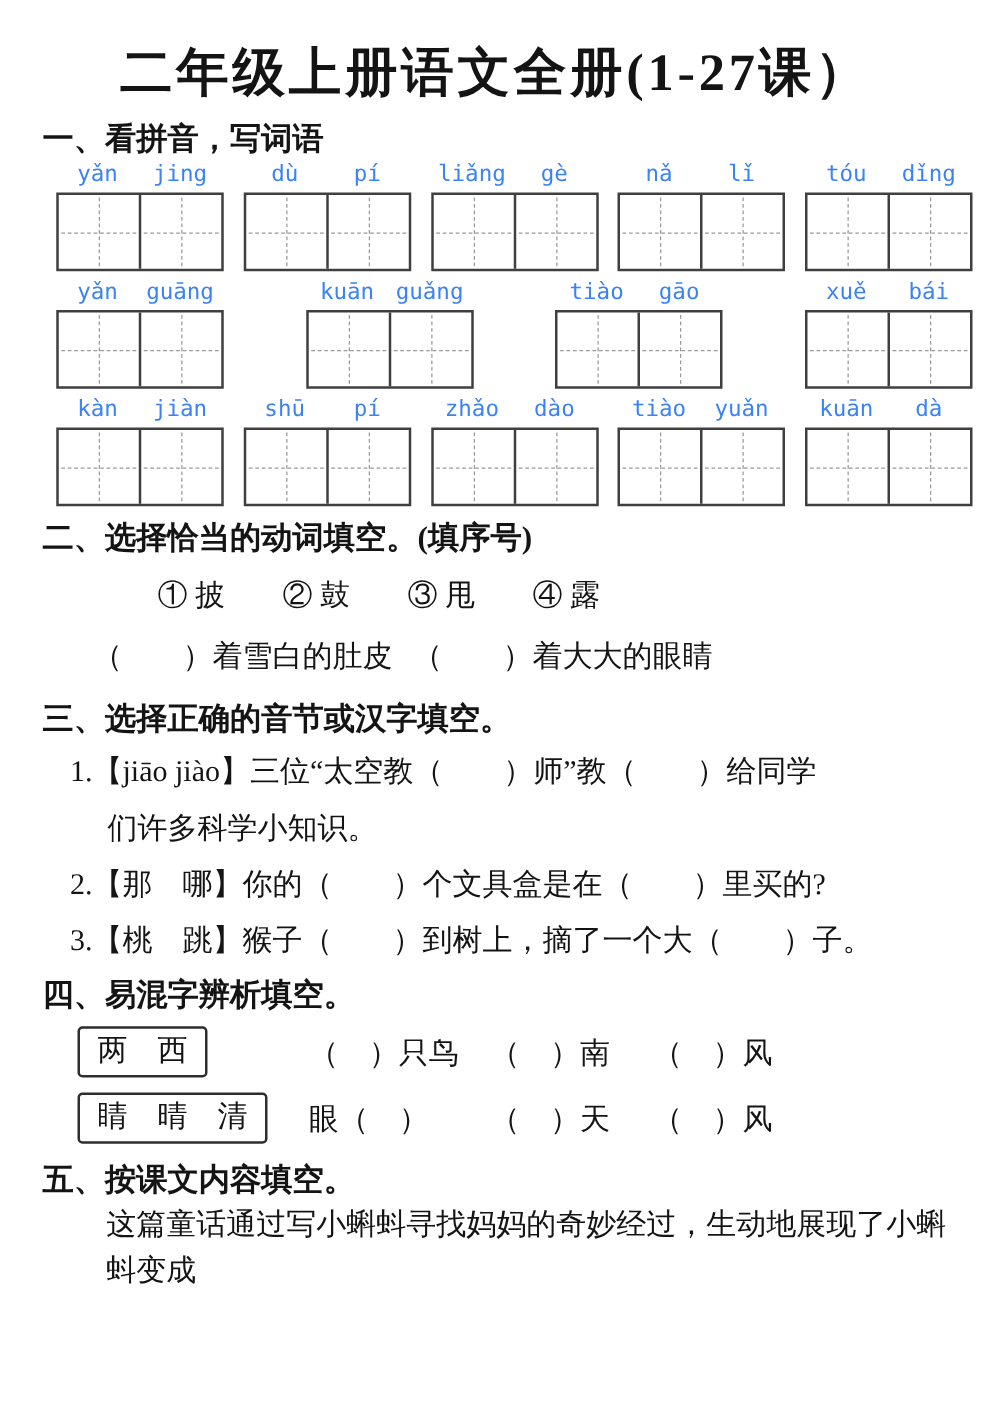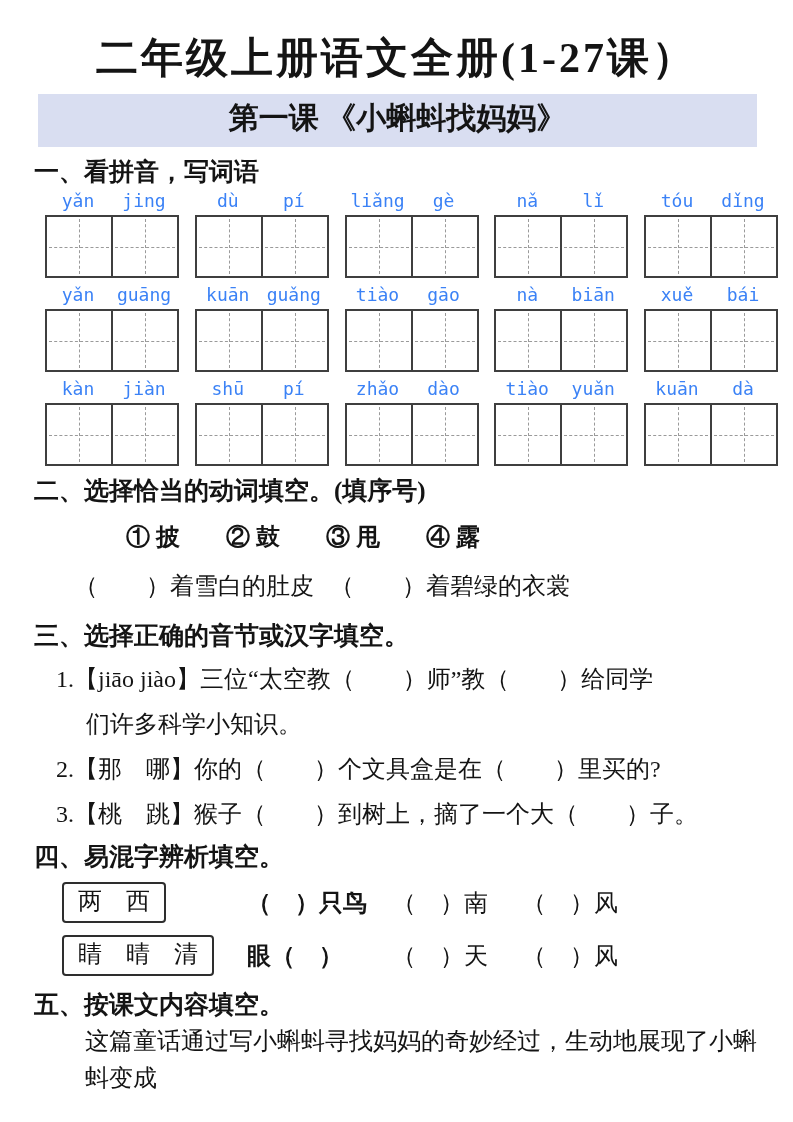--- a/index.html
+++ b/index.html
@@ -35,53 +35,50 @@
   .pcell::before {
     content:""; position:absolute; left:50%; top:2px; bottom:2px;
     border-left:1px dashed #9a9a9a;
   }
   .pcell::after {
     content:""; position:absolute; top:50%; left:2px; right:2px;
     border-top:1px dashed #9a9a9a;
   }
 
   
-  .verb-options { display:flex; gap:46px; font-size:24px; margin:14px 0 8px 126px;font-weight:bold; }
+  .verb-options { display:flex; gap:46px; font-size:24px; margin:14px 0 8px 126px; }
   .verb-line { display:flex; font-size:24px; margin:17px 11px 17px 74px; }
   .verb-line .vfirst { width:256px; }
 
   
   .choice-item { font-size:24px; margin:9px 0 0 56px; line-height:36px; }
   .choice-cont { margin-left:86px; }
 
   
   .mix-row { display:flex; align-items:center; font-size:24px; margin:9px 0 12px 62px; }
   .mix-boxwrap { width:185px; }
   .mix-box {
     display:inline-block; border:2px solid #2e2e2e; border-radius:4px;
     padding:1px 14px 4px 14px;
   }
-  .mix-item0 { width:145px;font-weight:bold; }
+  .mix-item0 { width:145px; }
   .mix-item1 { width:130px; }
   .mix-item2 { width:130px; }
 
   
   .content-line { font-size:24px; line-height:37px; margin:1px 30px 0 40px; }
   .content-indent { margin-left:85px; }
 </style>
 </head>
 <body>
 
 <div class="page">
 
   <h1 class="title">二年级上册语文全册(1-27课）</h1>
 
-  <div class="band" style="background: rgb(217, 222, 241);">
-    <span>第一课 《小蝌蚪找妈妈》</span>
-  </div>
 
   <div>
     <h2 class="sec-head">一、看拼音，写词语</h2>
     <div class="pinyin-wrap">
         <div class="prow">
           <div class="pgroup">
             <div class="plabels">
               <span class="psyll">yǎn</span>
               <span class="psyll">jing</span>
             </div>
@@ -149,30 +146,20 @@
             </div>
             <div class="pbox">
               <div class="pcell"></div>
               <div class="pcell"></div>
             </div>
           </div>
           <div class="pgroup">
             <div class="plabels">
               <span class="psyll">tiào</span>
               <span class="psyll">gāo</span>
-            </div>
-            <div class="pbox">
-              <div class="pcell"></div>
-              <div class="pcell"></div>
-            </div>
-          </div>
-          <div class="pgroup">
-            <div class="plabels">
-              <span class="psyll">nà</span>
-              <span class="psyll">biān</span>
             </div>
             <div class="pbox">
               <div class="pcell"></div>
               <div class="pcell"></div>
             </div>
           </div>
           <div class="pgroup">
             <div class="plabels">
               <span class="psyll">xuě</span>
               <span class="psyll">bái</span>
@@ -242,21 +229,21 @@
     <h2 class="sec-head">二、选择恰当的动词填空。(填序号)</h2>
     <div class="verb-options">
         <span class="vopt">① 披</span>
         <span class="vopt">② 鼓</span>
         <span class="vopt">③ 甩</span>
         <span class="vopt">④ 露</span>
       </div>
     <div>
         <div class="verb-line">
           <span class="vfirst">（　　）着雪白的肚皮</span>
-          <span class="vsecond">（　　）着碧绿的衣裳</span>
+          <span class="vsecond">（　　）着大大的眼睛</span>
         </div>
       </div>
   </div>
 
   <div>
     <h2 class="sec-head">三、选择正确的音节或汉字填空。</h2>
     <div>
         <div class="choice-item">1.【jiāo jiào】三位“太空教（　　）师”教（　　）给同学</div>
         <div class="choice-item choice-cont">们许多科学小知识。</div>
         <div class="choice-item">2.【那　哪】你的（　　）个文具盒是在（　　）里买的?</div>

